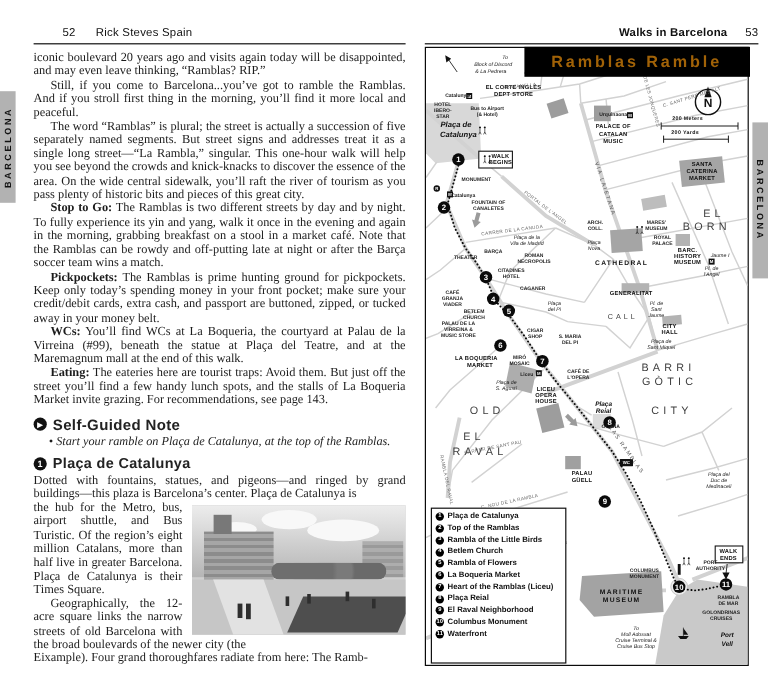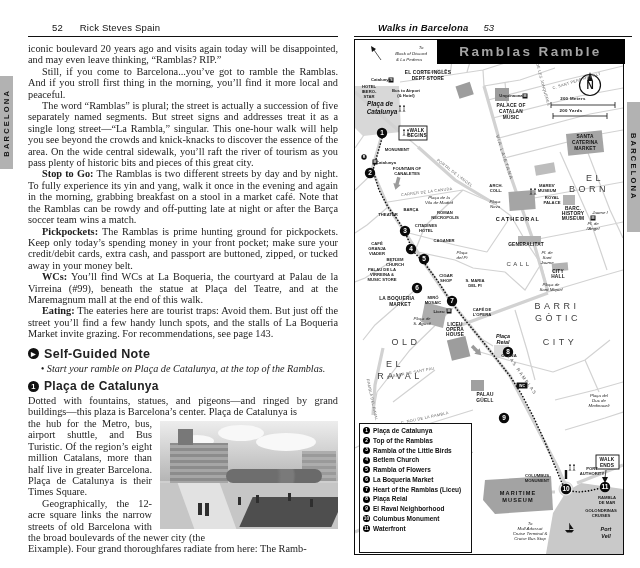--- a/index.html
+++ b/index.html
@@ -10,21 +10,21 @@
   .tab span{font-family:"Liberation Sans",sans-serif;font-weight:bold;font-size:7.5px;letter-spacing:2.2px;
             writing-mode:vertical-rl;white-space:nowrap;}
   .t-left{left:0;top:76px;width:13px;height:93px;}
   .t-left span{transform:rotate(180deg);}
   .t-right{right:0;top:102px;width:13px;height:130px;}
   
   .pleft{position:absolute;left:28px;top:22px;width:310px;}
   .pright{position:absolute;left:354px;top:22px;width:278px;}
   .phead{font-family:"Liberation Sans",sans-serif;font-size:9.5px;letter-spacing:.2px;margin-bottom:3px;color:#111;padding-left:24px;}
   .phead .pnum{font-weight:normal;}
-  .phead.rgt{text-align:left;font-style:italic;}
+  .phead.rgt{text-align:right;}
   .phead.rgt .ptit{font-weight:bold;margin-right:12px;}
   .phead.lft .pnum{margin-right:14px;}
   .prule{border-bottom:1.2px solid #111;}
   
   .copy{margin-top:6px;}
   .copy p{margin:0;text-align:justify;font-size:10.3px;line-height:11.4px;}
   .copy p.ind{text-indent:14px;}
   b.lead{font-weight:bold;}
   .walk-h{margin:7px 0 2px;font-family:"Liberation Sans",sans-serif;font-size:12.5px;font-weight:bold;
           letter-spacing:.3px;display:flex;align-items:center;gap:5px;color:#222;}
@@ -54,21 +54,21 @@
          background:radial-gradient(circle at 15% 50%,#6e6e6e 0 45%,transparent 50%),
                      radial-gradient(circle at 45% 50%,#7a7a7a 0 45%,transparent 50%),
                      radial-gradient(circle at 75% 50%,#6a6a6a 0 45%,transparent 50%);}
   .plaza{position:absolute;left:0;bottom:0;width:100%;height:46px;background:#c6c6c6;}
   .ppath{position:absolute;left:26px;bottom:0;width:42px;height:46px;background:#e2e2e2;transform:skewX(20deg);}
   .pool{position:absolute;right:0;bottom:2px;width:92px;height:30px;background:#4e4e4e;transform:skewX(-24deg) ;}
   .pp{position:absolute;width:3px;height:8px;background:#2e2e2e;}
   
   .map-frame{position:relative;margin-top:2px;width:268px;height:514px;border:1.2px solid #0a0a0a;background:#fff;}
   .map-frame svg{position:absolute;left:0;top:0;}
-  .map-title{position:absolute;top:-1.5px;right:-1.5px;width:188px;height:25px;background:#000;color:#a3a3a3;
+  .map-title{position:absolute;top:-1.5px;right:-1.5px;width:188px;height:25px;background:#000;color:#a16207;
              font-family:"Liberation Sans",sans-serif;font-weight:bold;font-size:13.5px;letter-spacing:2.4px;
              text-align:center;line-height:25px;}
   .legend{position:absolute;left:4px;top:383px;width:113px;height:130px;border:1.4px solid #111;background:#fff;
           box-sizing:border-box;padding:3px 2px 0 3px;}
   .legend ol{list-style:none;margin:0;padding:0;}
   .legend li{display:flex;align-items:flex-start;gap:3px;font-family:"Liberation Sans",sans-serif;
              font-size:6.5px;font-weight:bold;line-height:7.6px;margin-bottom:2.2px;color:#111;}
   .lnum{flex:0 0 7px;width:7px;height:7px;border-radius:50%;background:#000;color:#fff;font-size:4.8px;
         display:flex;align-items:center;justify-content:center;margin-top:.2px;}
   .ltext{flex:1;}

